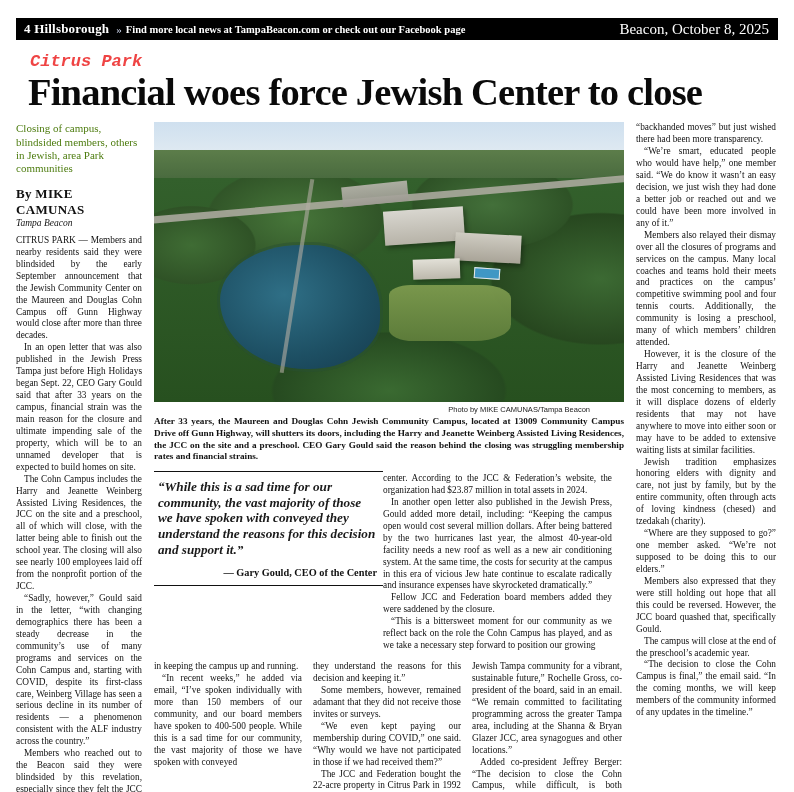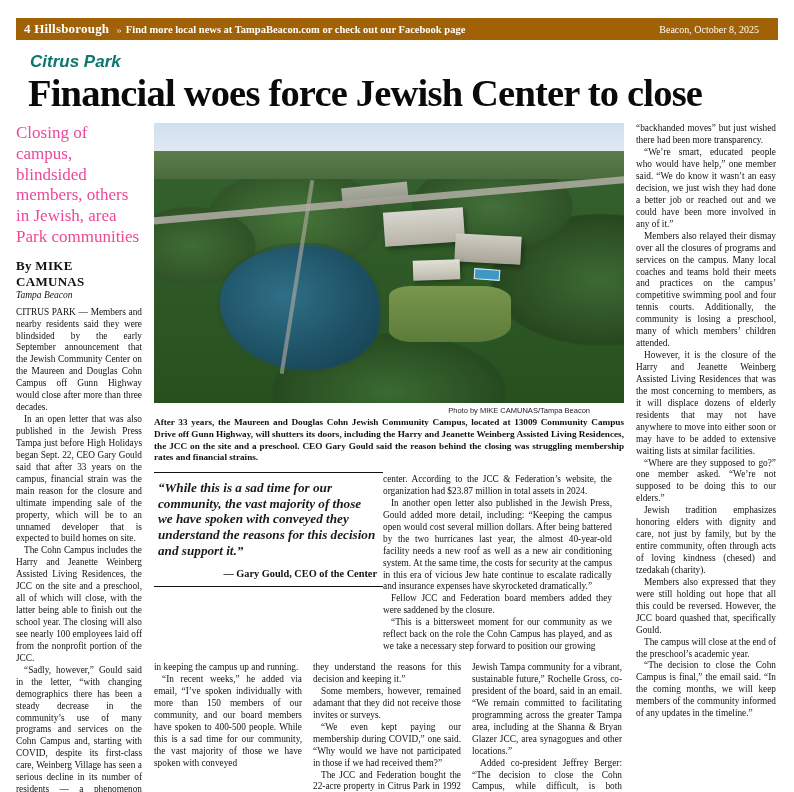--- a/index.html
+++ b/index.html
@@ -11,21 +11,21 @@
     color: #111;
     overflow: hidden;
   }
   .page { position: relative; width:794px; height:792px; padding: 0; }
 
   
   .topbar {
     position: relative;
     margin: 18px 16px 0 16px;
     height: 22px;
-    background: #a16207;
+    background: #000000;
     display: flex;
     align-items: center;
     color: #fff;
   }
   .topbar .folio {
     font-family: "Liberation Serif", serif;
     font-weight: bold;
     font-size: 13px;
     padding-left: 8px;
     letter-spacing: .2px;
@@ -37,30 +37,30 @@
     letter-spacing: -1px;
   }
   .topbar .promo {
     font-size: 10.5px;
     margin-left: 5px;
     font-family: "Liberation Serif", serif;
     font-weight: bold;
   }
   .topbar .issue {
     margin-left: auto;
-    padding-right: 19px;
-    font-size: 10px;
+    padding-right: 9px;
+    font-size: 15px;
     font-family: "Liberation Serif", serif;
   }
 
   
   .kicker {
     margin: 12px 0 0 30px;
-    color: #0f766e;
-    font-family: Liberation Sans, sans-serif;
+    color: #ef4444;
+    font-family: Liberation Mono, monospace;
     font-style: italic;
     font-weight: bold;
     font-size: 17px;
   }
   .headline {
     margin: 2px 16px 0 28px;
     font-family: "Liberation Serif", serif;
     font-weight: bold;
     font-size: 38.5px;
     line-height: 1.02;
@@ -75,24 +75,24 @@
     display: flex;
     gap: 12px;
   }
   .col { }
   .col-left  { width: 126px; }
   .col-mid   { width: 470px; }
   .col-right { width: 140px; }
 
   .deck {
     font-family: "Liberation Serif", serif;
-    font-size: 17px;
+    font-size: 11px;
     line-height: 1.22;
     font-weight: normal;
-    color: #ec4899;
+    color: #4d7c0f;
     margin-bottom: 10px;
   }
   .byline {
     font-family: "Liberation Serif", serif;
     font-weight: bold;
     font-size: 13px;
     letter-spacing: .3px;
     margin-top: 8px;
   }
   .byline-org {
@@ -332,21 +332,21 @@
 
         </div>
       </div>
     </div>
 
     <div class="col col-right rightcol">
       <p class="first" style="text-indent:0;">“backhanded moves” but just wished there had been more transparency.</p>
       <p>“We’re smart, educated people who would have help,” one member said. “We do know it wasn’t an easy decision, we just wish they had done a better job or reached out and we could have been more involved in any of it.”</p>
       <p>Members also relayed their dismay over all the closures of programs and services on the campus. Many local coaches and teams hold their meets and practices on the campus’ competitive swimming pool and four tennis courts. Additionally, the community is losing a preschool, many of which members’ children attended.</p>
       <p>However, it is the closure of the Harry and Jeanette Weinberg Assisted Living Residences that was the most concerning to members, as it will displace dozens of elderly residents that may not have anywhere to move into either soon or may have to be added to extensive waiting lists at similar facilities.</p>
+      <p>Jewish tradition emphasizes honoring elders with dignity and care, not just by family, but by the entire community, often through acts of loving kindness (chesed) and tzedakah (charity).</p>
       <p>“Where are they supposed to go?” one member asked. “We’re not supposed to be doing this to our elders.”</p>
-      <p>Jewish tradition emphasizes honoring elders with dignity and care, not just by family, but by the entire community, often through acts of loving kindness (chesed) and tzedakah (charity).</p>
       <p>Members also expressed that they were still holding out hope that all this could be reversed. However, the JCC board quashed that, specifically Gould.</p>
       <p>The campus will close at the end of the preschool’s academic year.</p>
       <p>“The decision to close the Cohn Campus is final,” the email said. “In the coming months, we will keep members of the community informed of any updates in the timeline.”</p>
     </div>
 
   </div>
 </div>
 
 </body></html>

